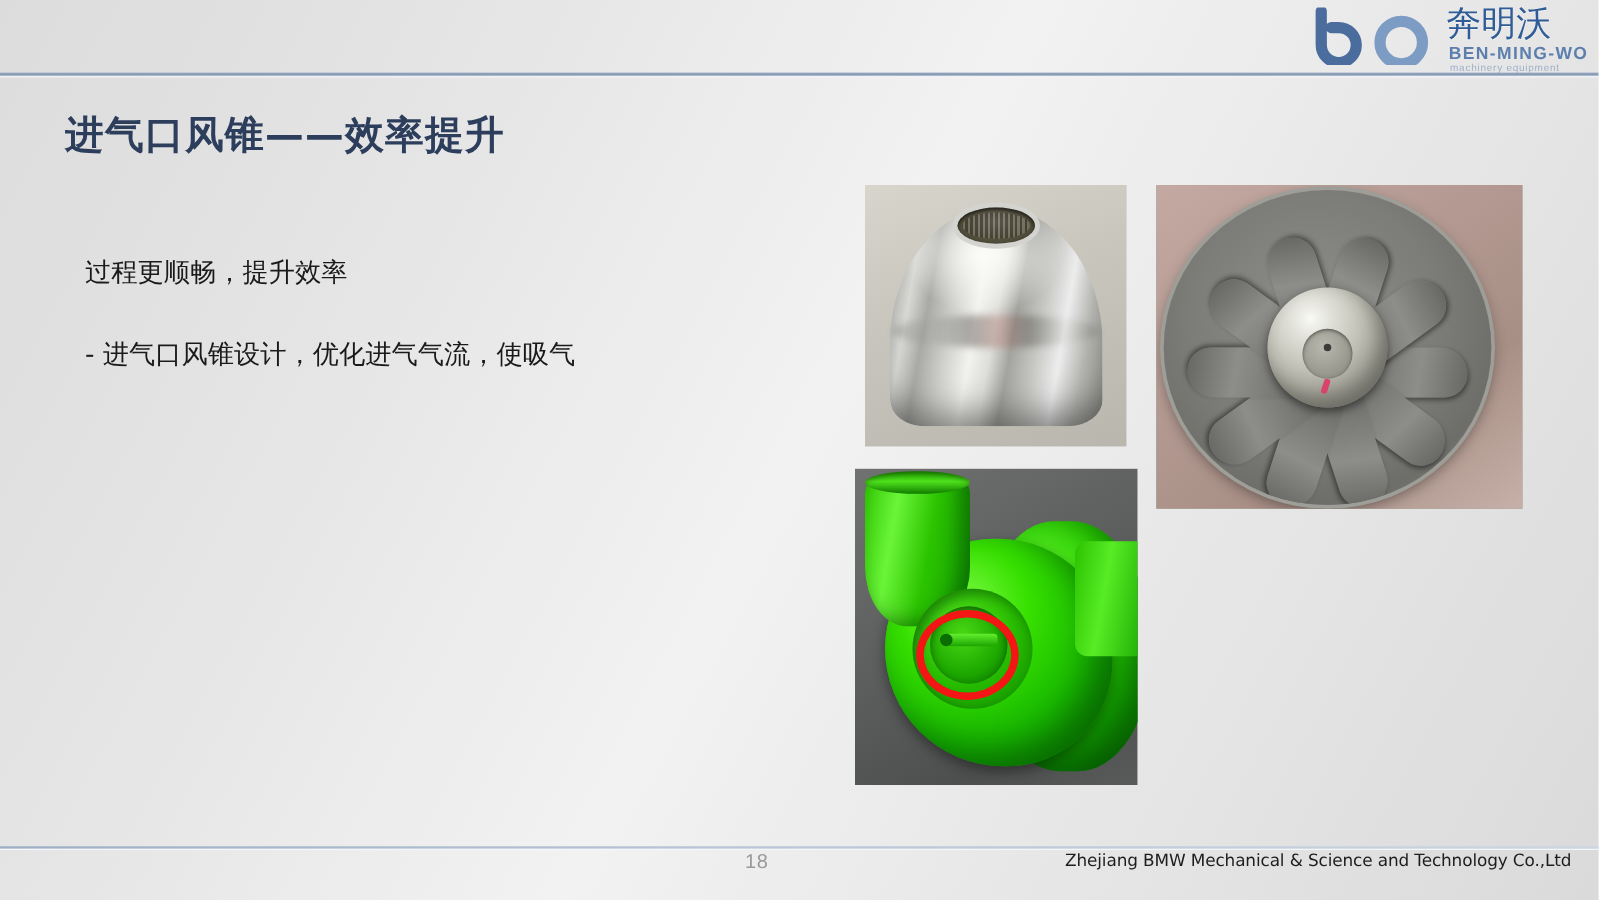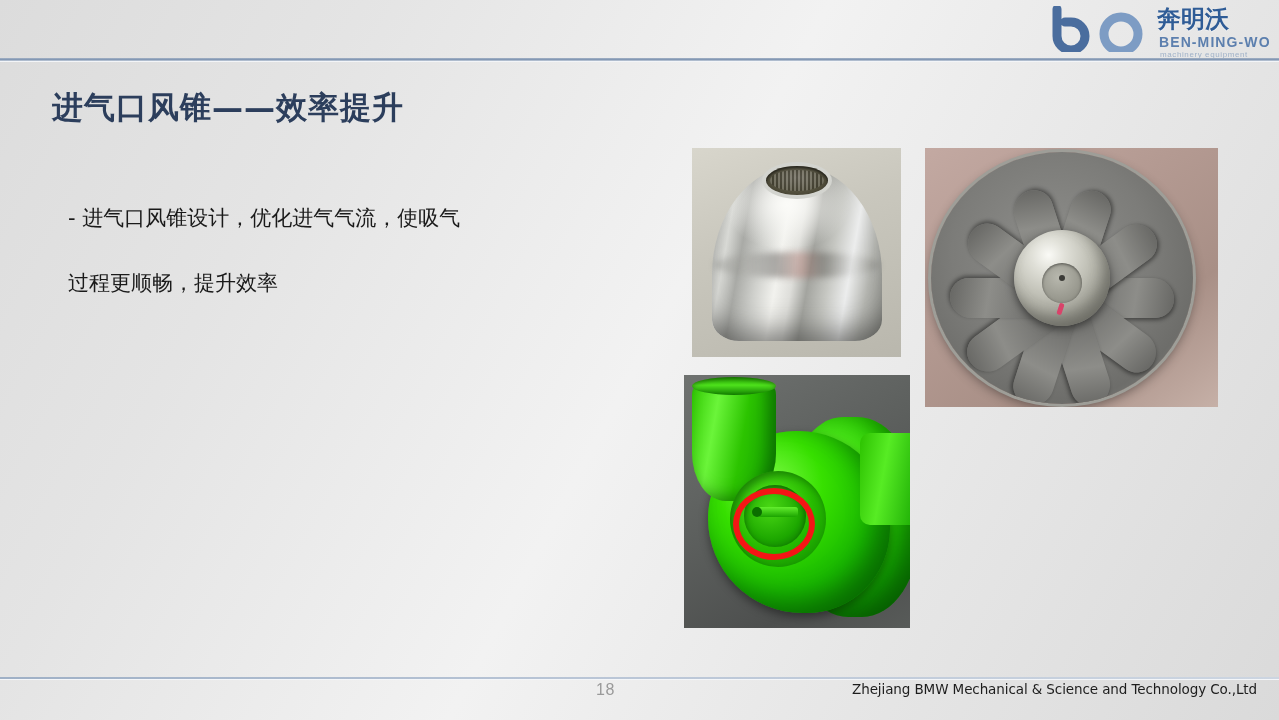--- a/index.html
+++ b/index.html
@@ -49,22 +49,22 @@
     left: 2px;
     top: 4px;
     width: 112px;
     height: 46px;
   }
   .logo-cn {
     position: absolute;
     left: 108px;
     top: 1px;
     font-family: "DejaVu Sans", "Liberation Sans", sans-serif;
-    font-size: 24px;
-    font-weight: bold;
+    font-size: 28px;
+    font-weight: normal;
     letter-spacing: 0px;
     color: #2f5c96;
     line-height: 32px;
     white-space: nowrap;
     text-shadow: 0 1px 0 rgba(255,255,255,.5);
   }
   .logo-en {
     position: absolute;
     left: 110px;
     top: 32px;
@@ -358,22 +358,22 @@
     <div class="logo-en">BEN-MING-WO</div>
     <div class="logo-sub">machinery equipment</div>
   </div>
 
   <div class="top-rule"></div>
   <div class="top-rule-hi"></div>
 
   <div class="title">进气口风锥——效率提升</div>
 
   <div class="body-text">
+    <p>过程更顺畅，提升效率</p>
     <p>- 进气口风锥设计，优化进气气流，使吸气</p>
-    <p>过程更顺畅，提升效率</p>
   </div>
 
   <div class="photo" id="photo-cone">
     <div class="cone-bg"></div>
     <div class="cone-body"></div>
     <div class="cone-band"></div>
     <div class="cone-hole"></div>
     <div class="cone-thread"></div>
   </div>
 

